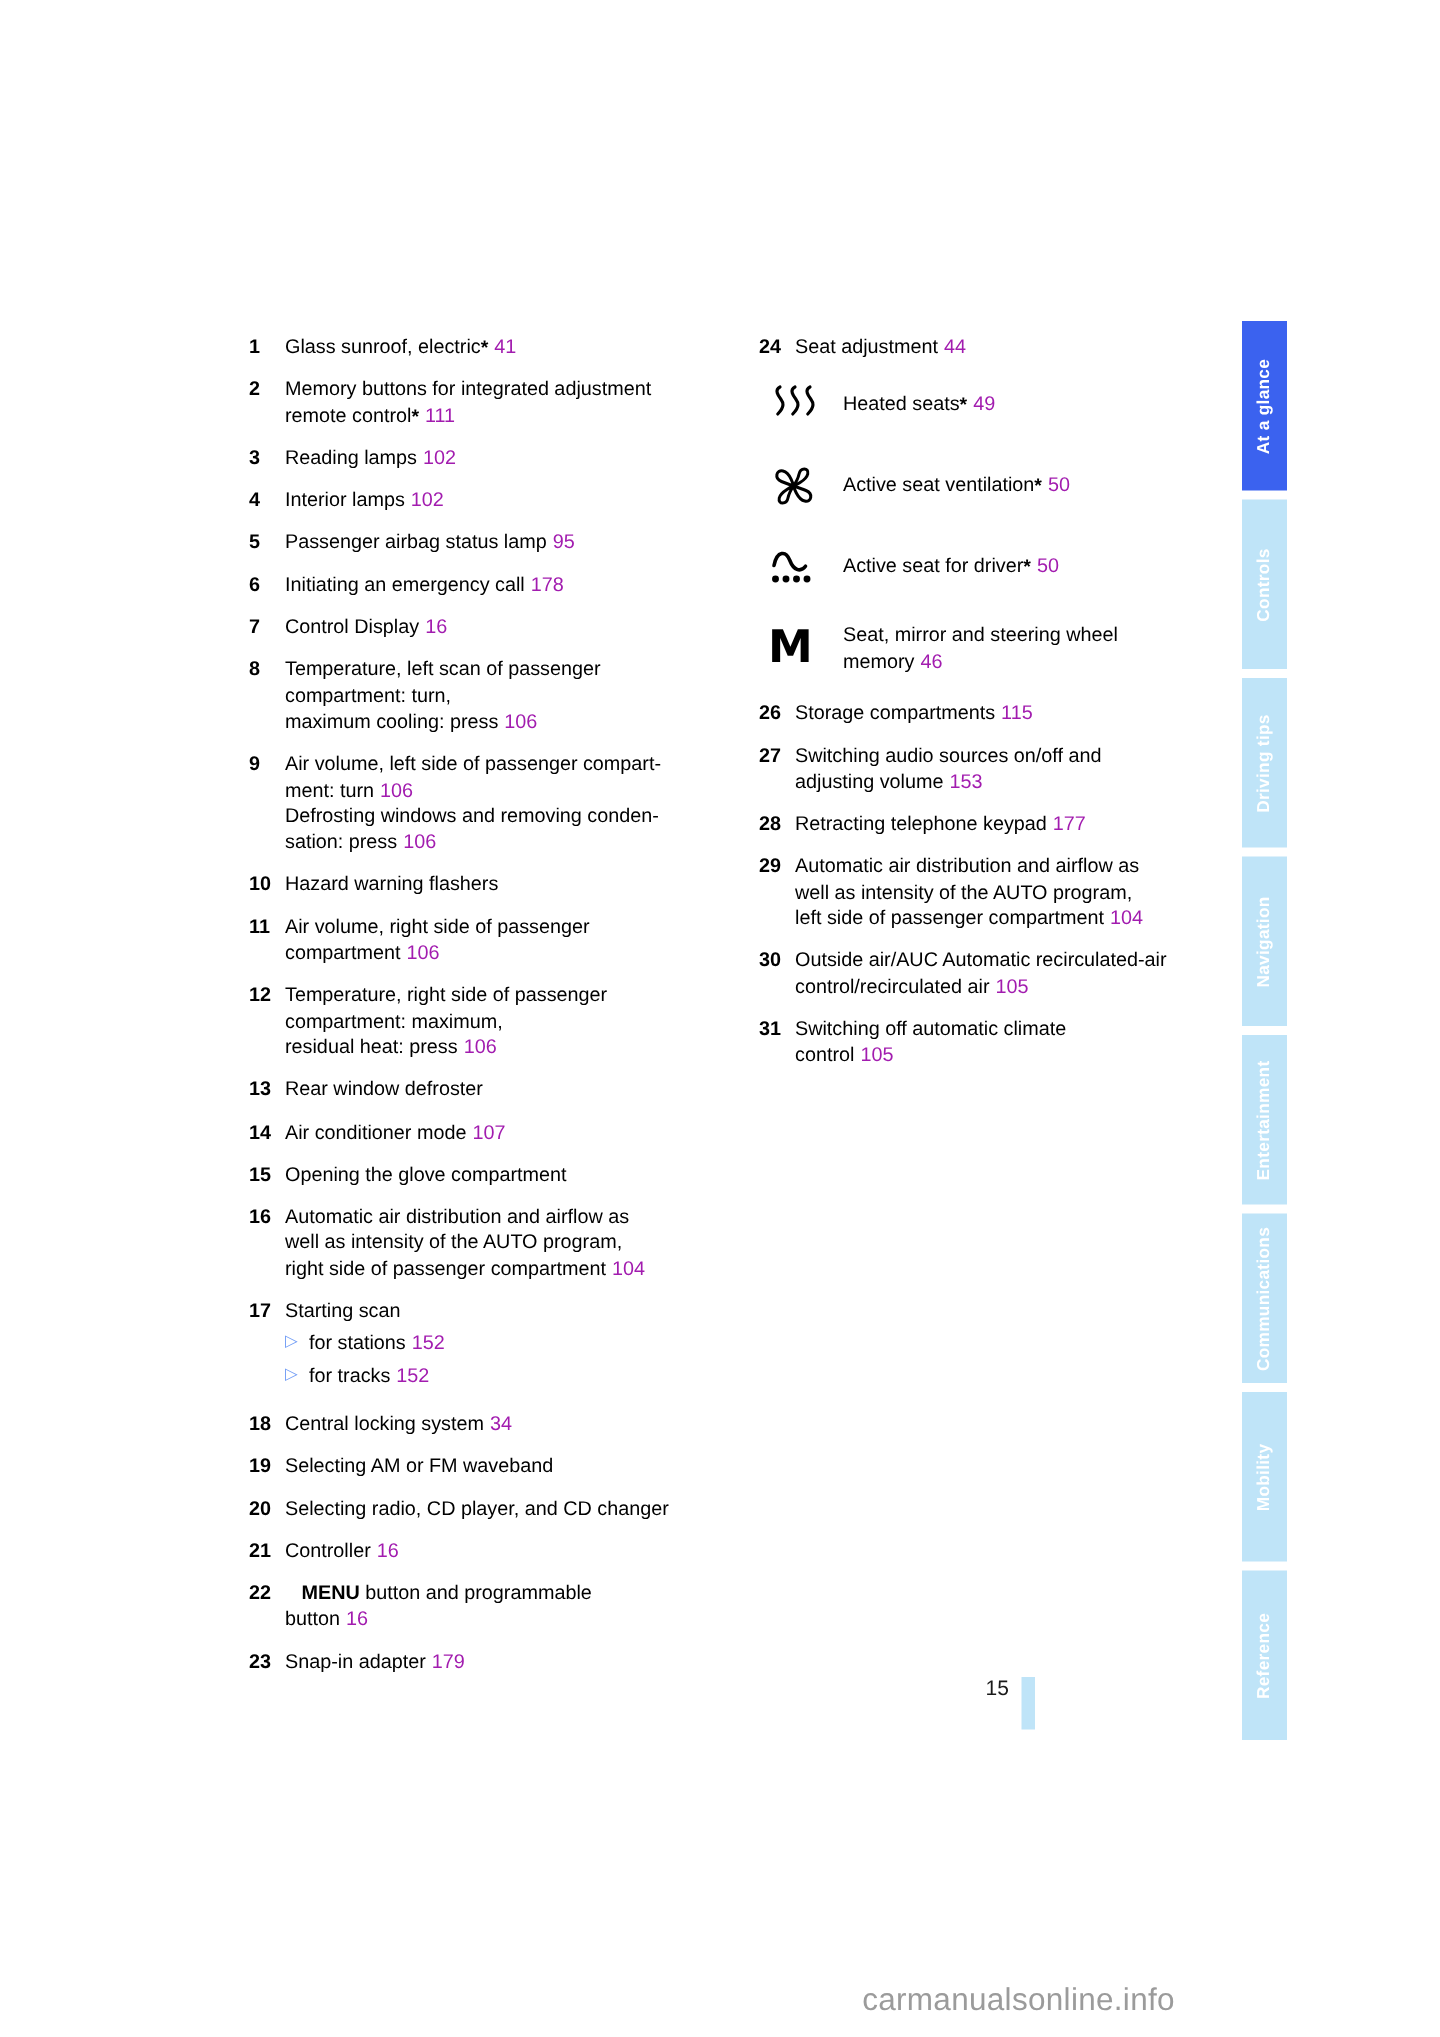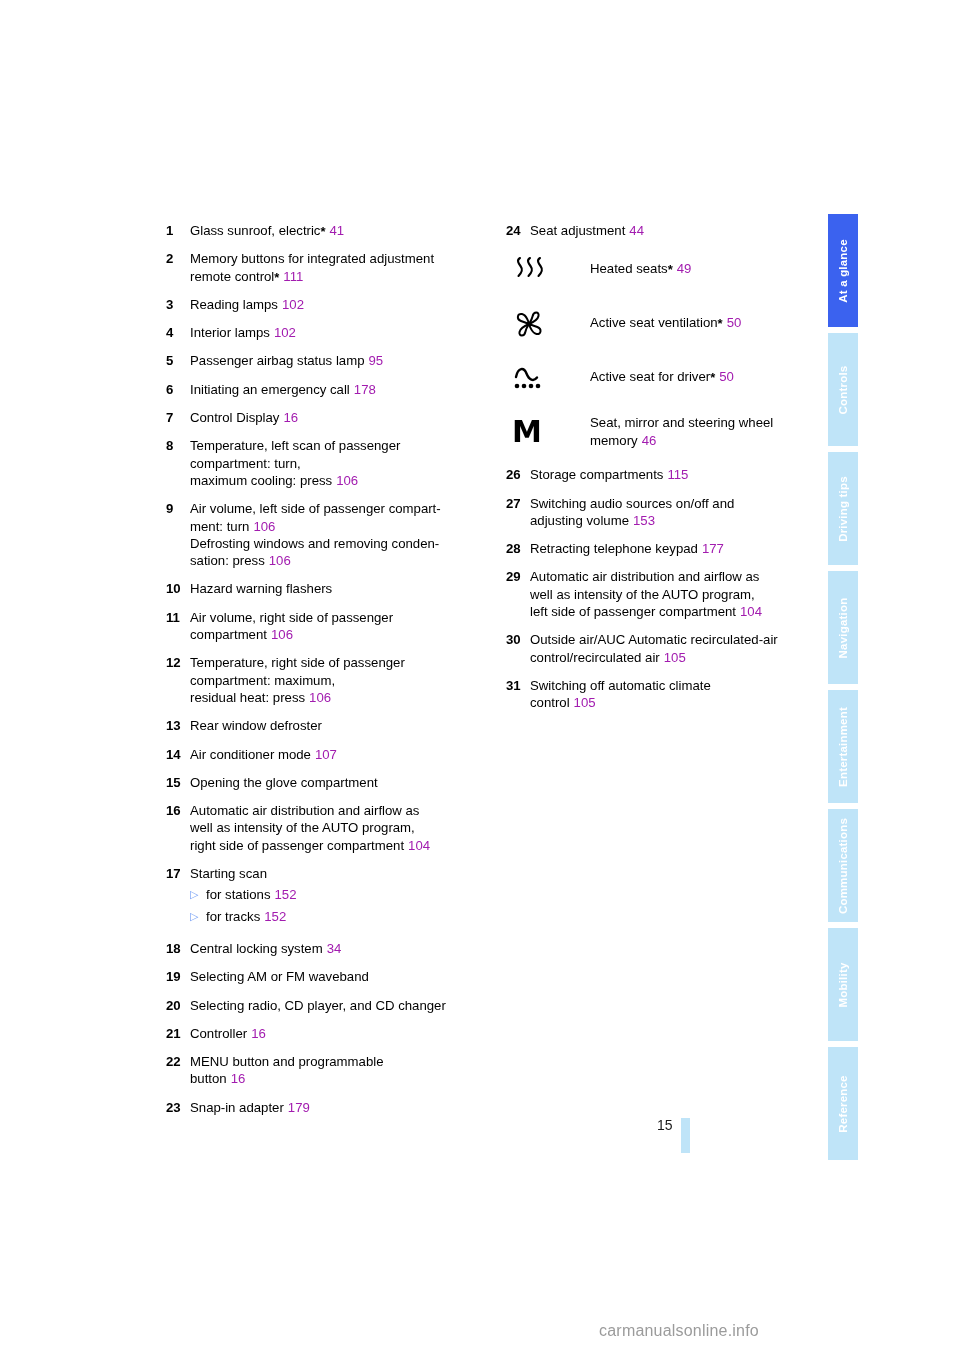--- a/index.html
+++ b/index.html
@@ -79,21 +79,21 @@
     margin-left: 4px;
     white-space: nowrap;
   }
   .star {
     font-weight: bold;
     font-size: 13px;
     vertical-align: baseline;
     position: relative;
     top: 1px;
   }
-  .menu-word { font-weight: normal; }
+  .menu-word { font-weight: bold; margin-left: 11px; }
 
   
   .subitem {
     display: flex;
     align-items: flex-start;
     margin: 4px 0 4px 20px;
     font-size: 13.2px;
     line-height: 17.3px;
   }
   .tri {
@@ -116,21 +116,20 @@
     height: 40px;
     display: flex;
     align-items: center;
     justify-content: flex-start;
     padding-left: 6px;
     box-sizing: border-box;
   }
   .iconrow .body {
     flex: 1 1 auto;
     padding-top: 10px;
-    margin-left: 28px;
   }
   .icon-m {
     font-family: "DejaVu Sans", sans-serif;
     font-weight: bold;
     font-size: 30px;
     line-height: 30px;
     color: #000;
   }
 
   
@@ -150,21 +149,21 @@
     height: 35px;
     background: #bfe4f8;
   }
 
   
   .watermark {
     position: absolute;
     left: 679px;
     top: 1322px;
     transform: translate(-50%, 0);
-    font-size: 16px;
+    font-size: 21px;
     color: #9b9b9b;
     letter-spacing: 0.2px;
     white-space: nowrap;
   }
 </style>
 </head>
 <body>
 
 <div class="page">
 

